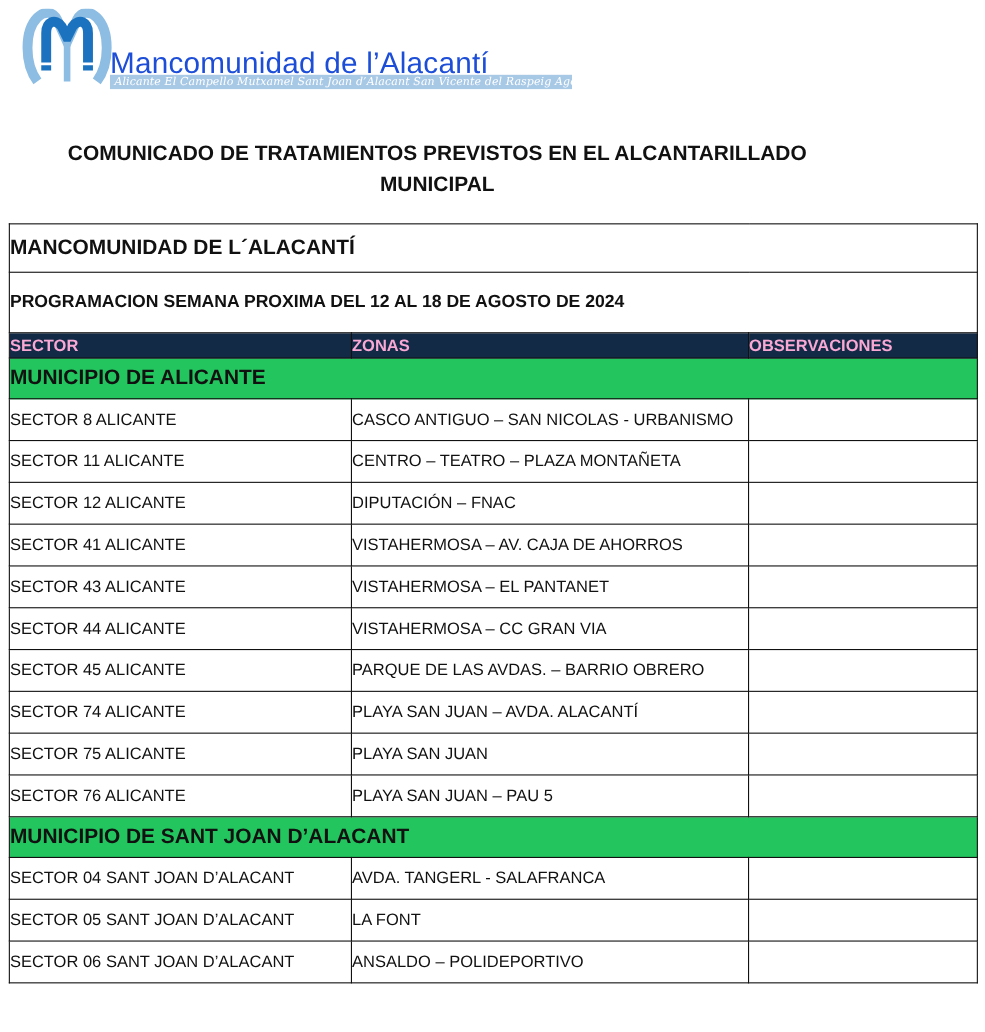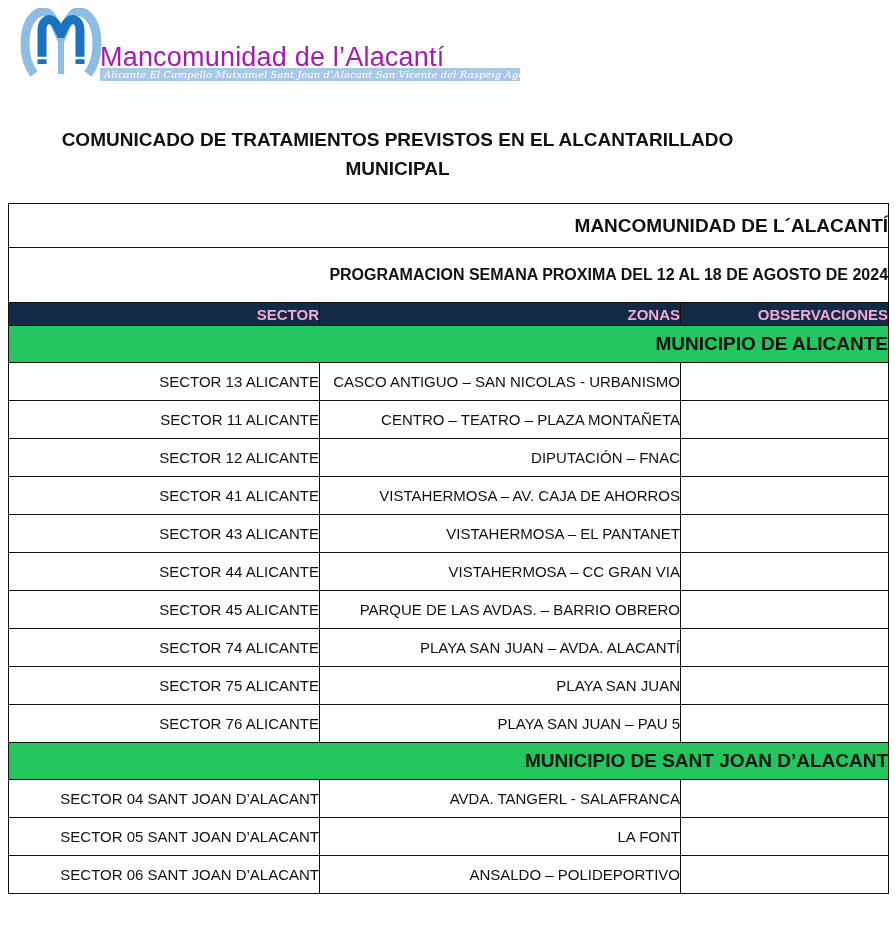--- a/index.html
+++ b/index.html
@@ -1,31 +1,31 @@
 <!DOCTYPE html>
 <html><head>
 <meta charset="utf-8">
 <style>
   html, body { margin: 0; padding: 0; background: #ffffff; }
   body { width: 895px; height: 938px; position: relative; overflow: hidden;
          font-family: "Liberation Sans", sans-serif; color: #111; }
   .logo { position: absolute; left: 20px; top: 6px; width: 510px; height: 78px; }
   .logo-mark { position: absolute; left: 0; top: 2px; width: 82px; height: 72px; }
-  .logo-name { position: absolute; left: 80px; top: 36px; font-size: 27px; color: #a21caf;
+  .logo-name { position: absolute; left: 80px; top: 36px; font-size: 27px; color: #1d4ed8;
                font-family: "Liberation Sans", sans-serif; letter-spacing: 0.2px; white-space: nowrap; }
   .logo-band { position: absolute; left: 80px; top: 62px; width: 420px; height: 13px;
                background: #A8C9E6; }
   .logo-towns { position: absolute; left: 84px; top: 62px; font-size: 10px; line-height: 13px;
                 font-style: italic; color: #ffffff; font-family: "DejaVu Serif", serif;
                 white-space: nowrap; letter-spacing: 0.1px; }
   .doc-title { position: absolute; left: 0; top: 125px; width: 795px; text-align: center;
                font-weight: bold; font-size: 19px; line-height: 29px; color: #111; }
   table.sched { position: absolute; left: 8px; top: 203px; width: 880px;
                 border-collapse: collapse; table-layout: fixed; }
-  table.sched td { border: 1.5px solid #111; text-align: right; padding: 0; }
+  table.sched td { border: 1.5px solid #111; text-align: left; padding: 0; }
   col.c1 { width: 311px; } col.c2 { width: 361px; } col.c3 { width: 208px; }
   .r-title td { height: 43px; font-size: 19px; font-weight: bold; }
   .r-prog td { height: 54px; font-size: 16px; font-weight: bold; }
   .r-head td { height: 22px; background: #132A47; color: #f9a8d4; font-weight: bold;
                font-size: 15px; border-color: #132A47; }
   .r-head td + td { border-left: 1px solid #6b7d94; }
   .r-muni td { height: 36px; background: #22c55e; font-weight: bold; font-size: 19px; }
   .r-data td { height: 37px; font-size: 15px; }
 </style>
 </head>
@@ -63,21 +63,21 @@
     </tr>
     <tr class="r-head">
       <td>SECTOR</td>
       <td>ZONAS</td>
       <td>OBSERVACIONES</td>
     </tr>
     <tr class="r-muni">
       <td colspan="3">MUNICIPIO DE ALICANTE</td>
     </tr>
     <tr class="r-data">
-      <td>SECTOR 13 ALICANTE</td>
+      <td>SECTOR 8 ALICANTE</td>
       <td>CASCO ANTIGUO – SAN NICOLAS - URBANISMO</td>
       <td></td>
     </tr>
     <tr class="r-data">
       <td>SECTOR 11 ALICANTE</td>
       <td>CENTRO – TEATRO – PLAZA MONTAÑETA</td>
       <td></td>
     </tr>
     <tr class="r-data">
       <td>SECTOR 12 ALICANTE</td>

